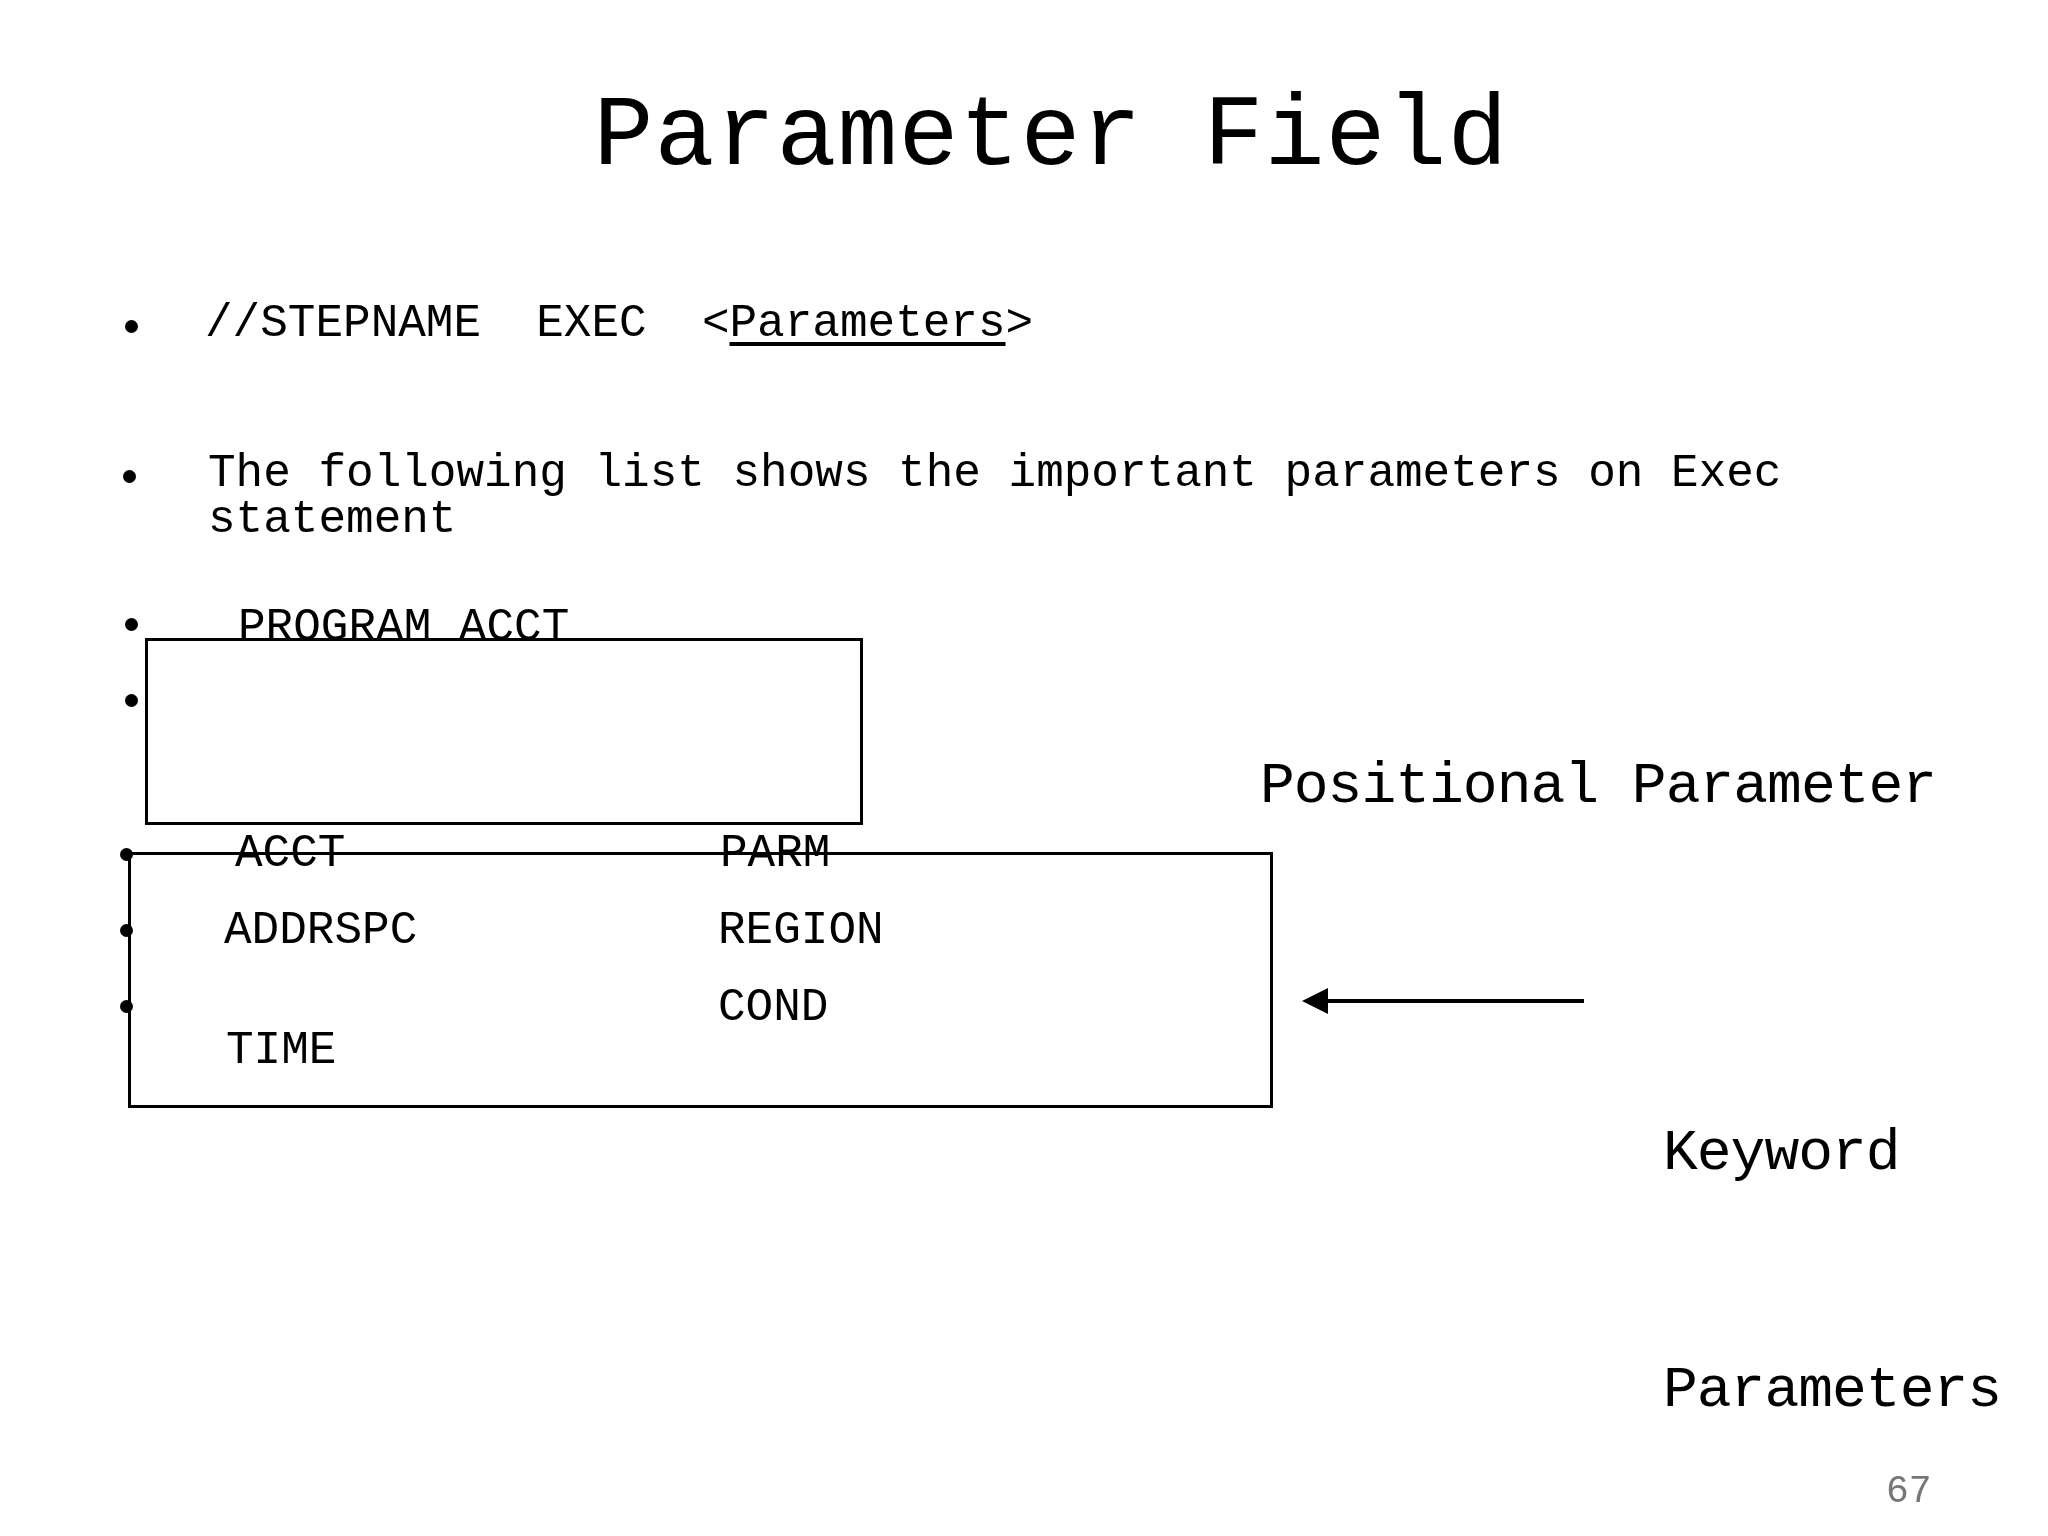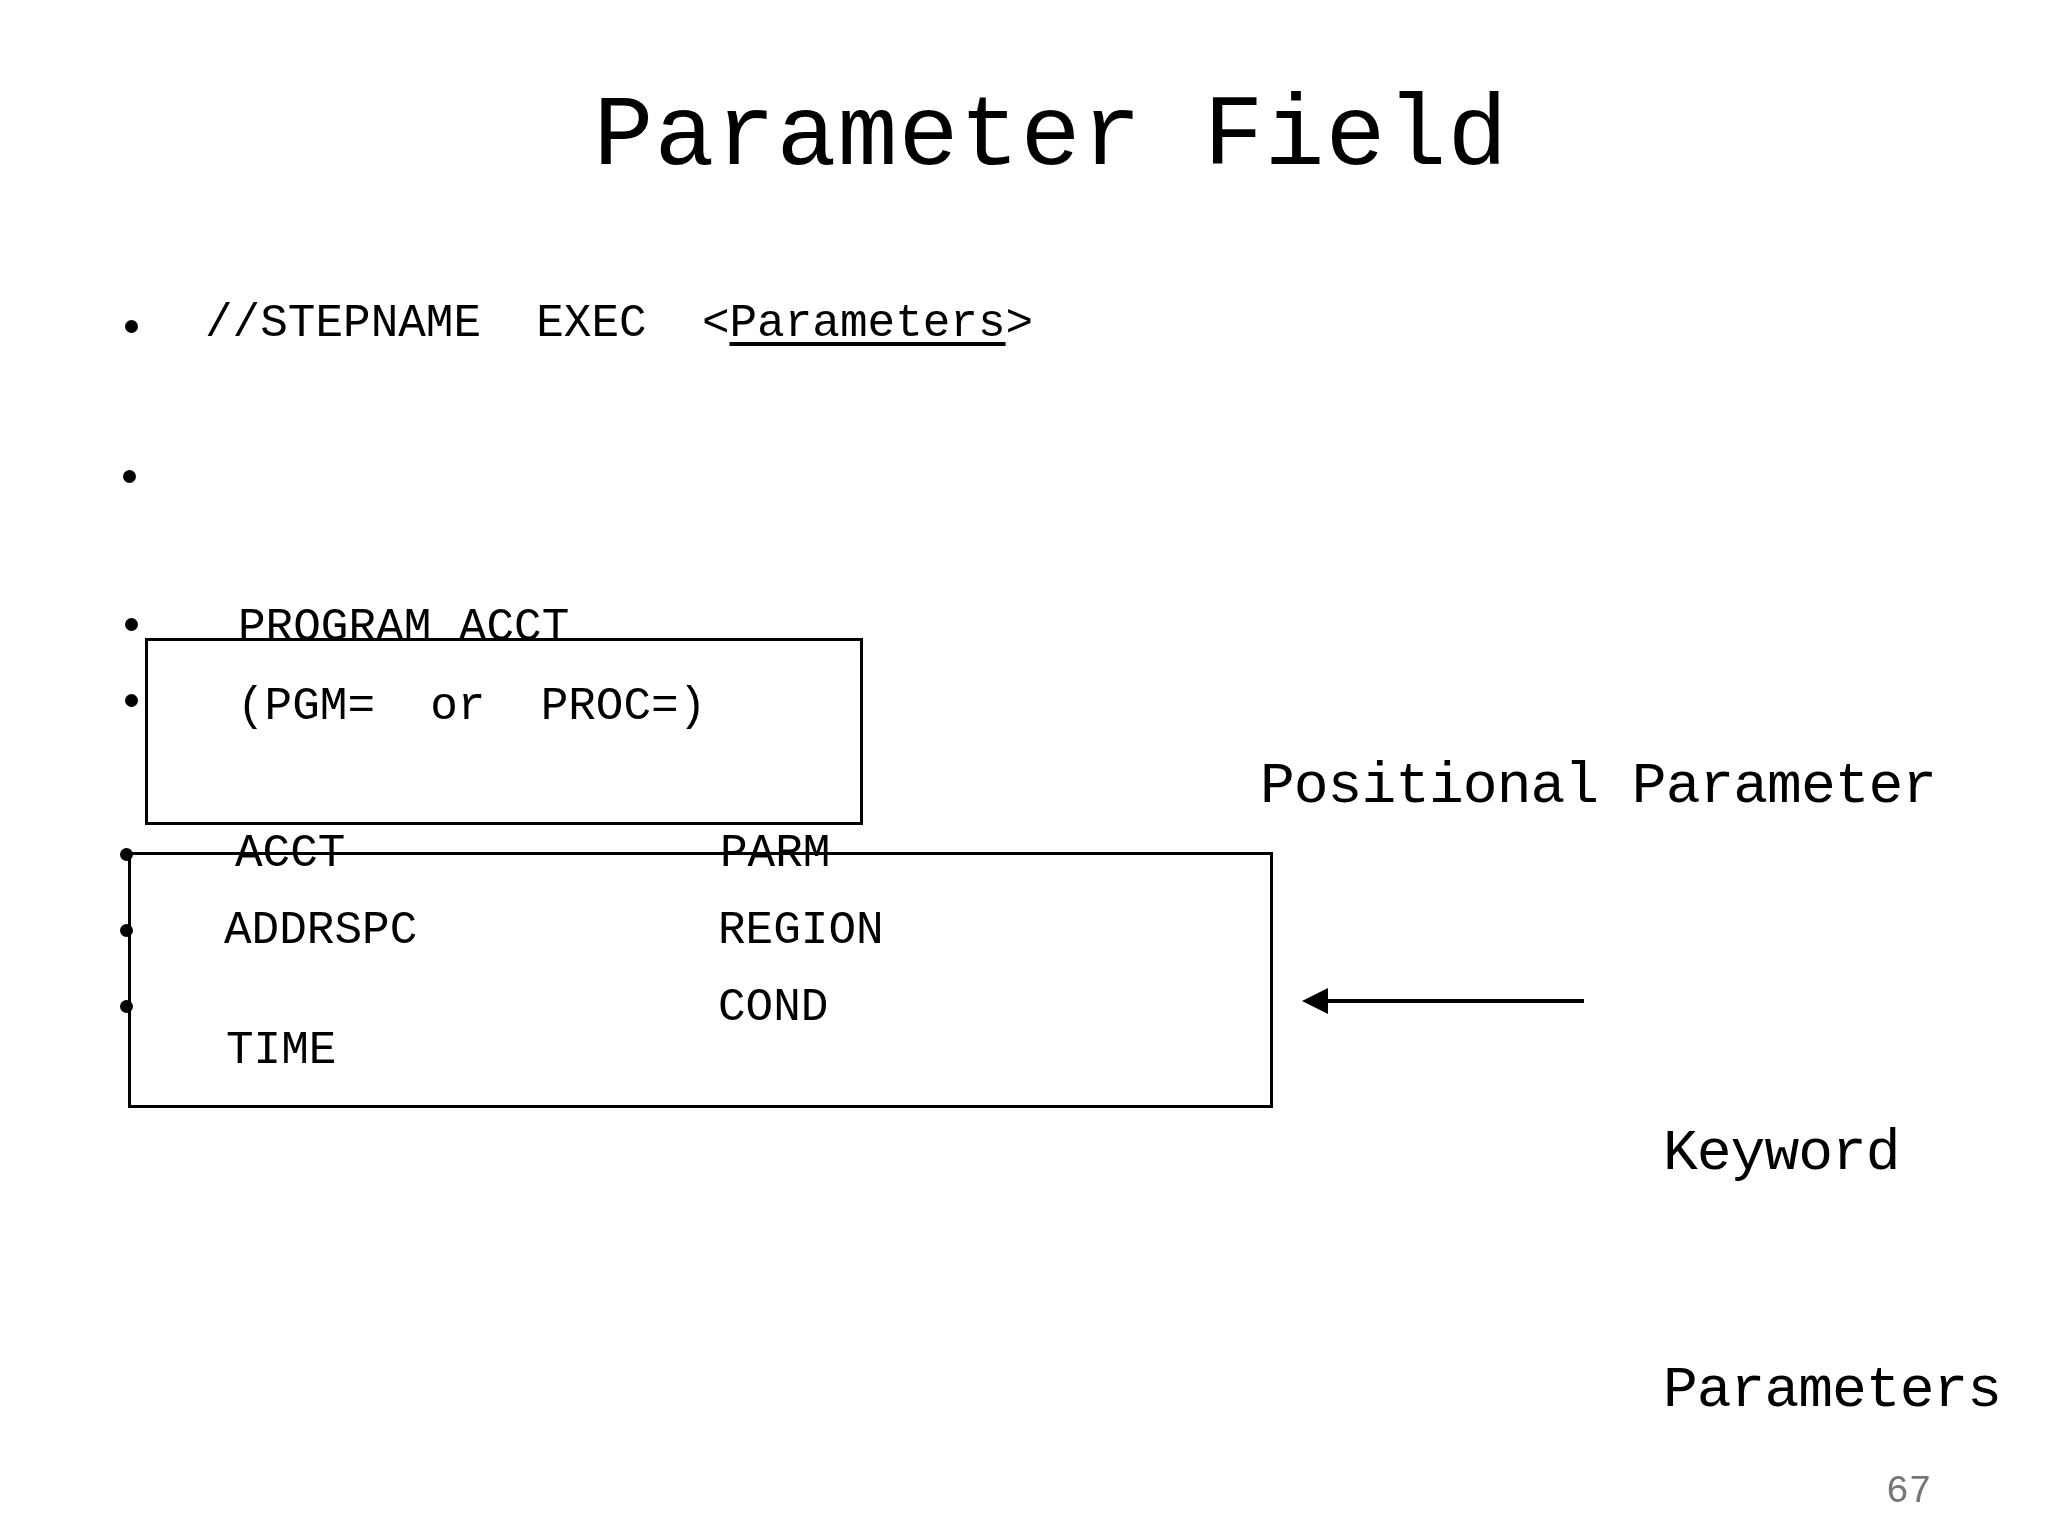--- a/index.html
+++ b/index.html
@@ -71,28 +71,28 @@
 <body>
 
 <div class="slide">
 
   <div class="abs title">Parameter Field</div>
 
   <span class="abs dot" style="left:125px; top:320px;"></span>
   <div class="abs btext" style="left:205px; top:301px;"><span>//STEPNAME  EXEC  &lt;</span><span class="u">Parameters</span><span>&gt;</span></div>
 
   <span class="abs dot" style="left:123px; top:470px;"></span>
+  <div class="abs btext" style="left:208px; top:451px;">The following list shows the important parameters on Exec statement</div>
 
   <div class="abs box box1"></div>
 
   <span class="abs dot" style="left:125px; top:618px;"></span>
   <div class="abs btext" style="left:238px; top:605px;">PROGRAM ACCT</div>
 
   <span class="abs dot" style="left:125px; top:694px;"></span>
-  <div class="abs btext" style="left:237px; top:684px;">(PGM=  or  PROC=)</div>
 
   <div class="abs label" style="left:1260px; top:715px;margin-top:32px;">Positional Parameter</div>
 
   <div class="abs box box2"></div>
 
   <span class="abs dot" style="left:120px; top:848px;"></span>
   <div class="abs">
     <span class="abs btext" style="left:235px; top:831px;">ACCT</span>
     <span class="abs btext" style="left:720px; top:831px;">PARM</span>
   </div>

